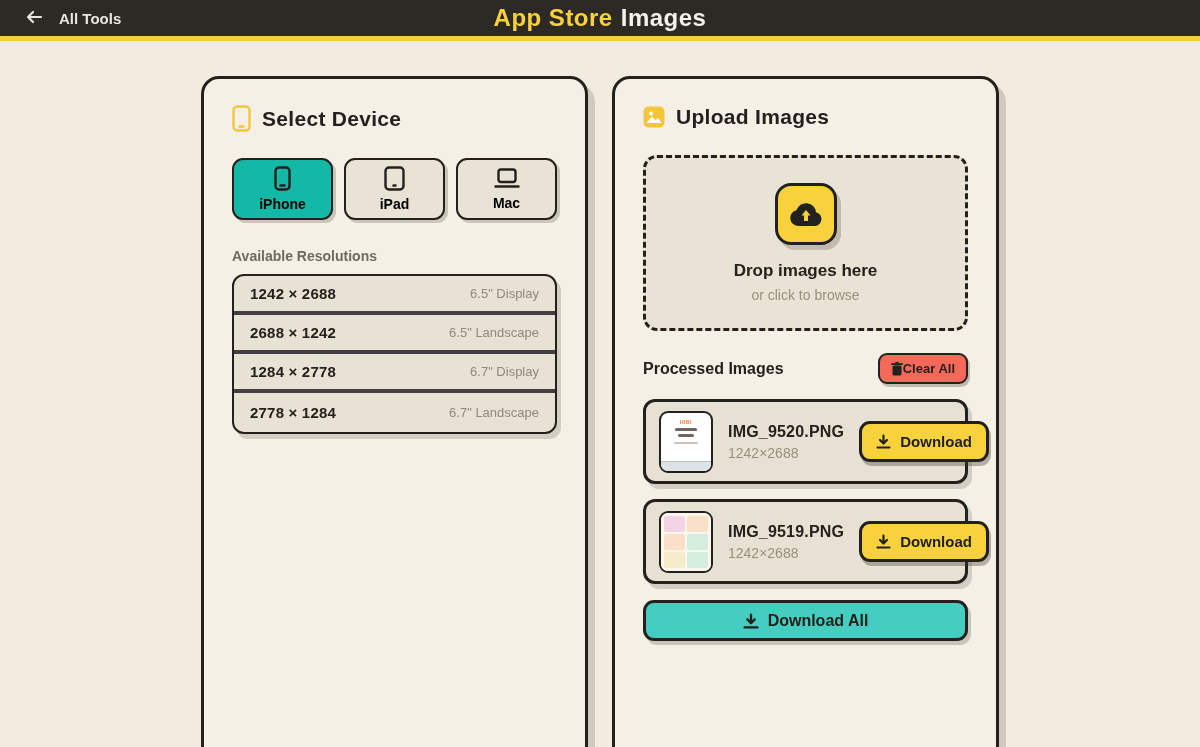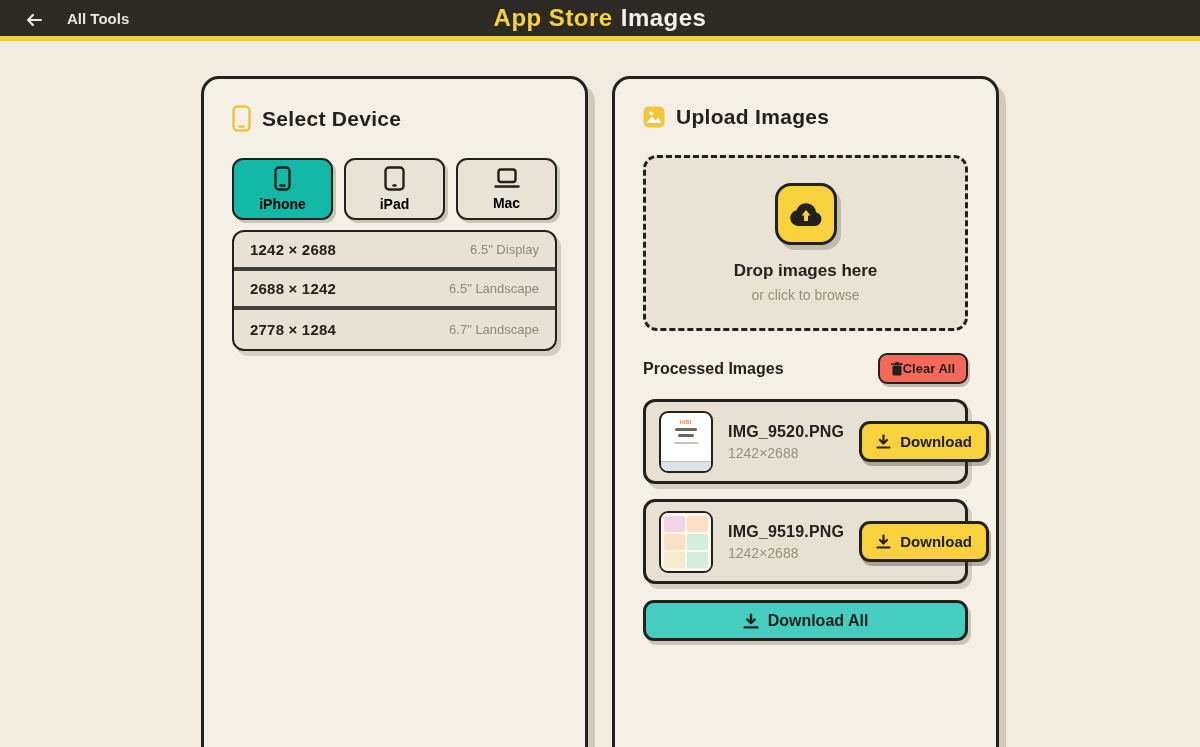--- a/index.html
+++ b/index.html
@@ -18,22 +18,22 @@
     background: #2d2a26;
     border-bottom: 5px solid #f5cf3b;
     display: flex;
     align-items: center;
     justify-content: center;
   }
   .back-link {
     position: absolute;
     left: 26px;
     display: flex;
-    align-items: flex-end;
-    gap: 24px;
+    align-items: flex-start;
+    gap: 16px;
     color: #e9e6e1;
     font-size: 15px;
     font-weight: 700;
     cursor: pointer;
   }
   .page-title {
     font-size: 24px;
     font-weight: 800;
     letter-spacing: 0.5px;
     color: #f4f1ec;
@@ -313,29 +313,34 @@
         <span>
           <svg width="26" height="23" viewBox="0 0 26 23" fill="none" stroke="#23211d" stroke-width="2.4" stroke-linecap="round" stroke-linejoin="round">
             <rect x="4.5" y="2.5" width="17" height="12.5" rx="2.5"></rect>
             <path d="M1.5 19.5 h23"></path>
           </svg>
         </span>
         <span class="label">Mac</span>
       </button>
     </div>
 
+    <div class="res-label">Available Resolutions</div>
 
     <div class="res-list">
       <div class="res-row">
         <span class="res-size">1242 × 2688</span>
         <span class="res-name">6.5" Display</span>
       </div>
       <div class="res-row">
         <span class="res-size">2688 × 1242</span>
         <span class="res-name">6.5" Landscape</span>
+      </div>
+      <div class="res-row">
+        <span class="res-size">1284 × 2778</span>
+        <span class="res-name">6.7" Display</span>
       </div>
       <div class="res-row">
         <span class="res-size">2778 × 1284</span>
         <span class="res-name">6.7" Landscape</span>
       </div>
     </div>
   </section>
 
   <section class="panel">
     <div class="panel-header">

